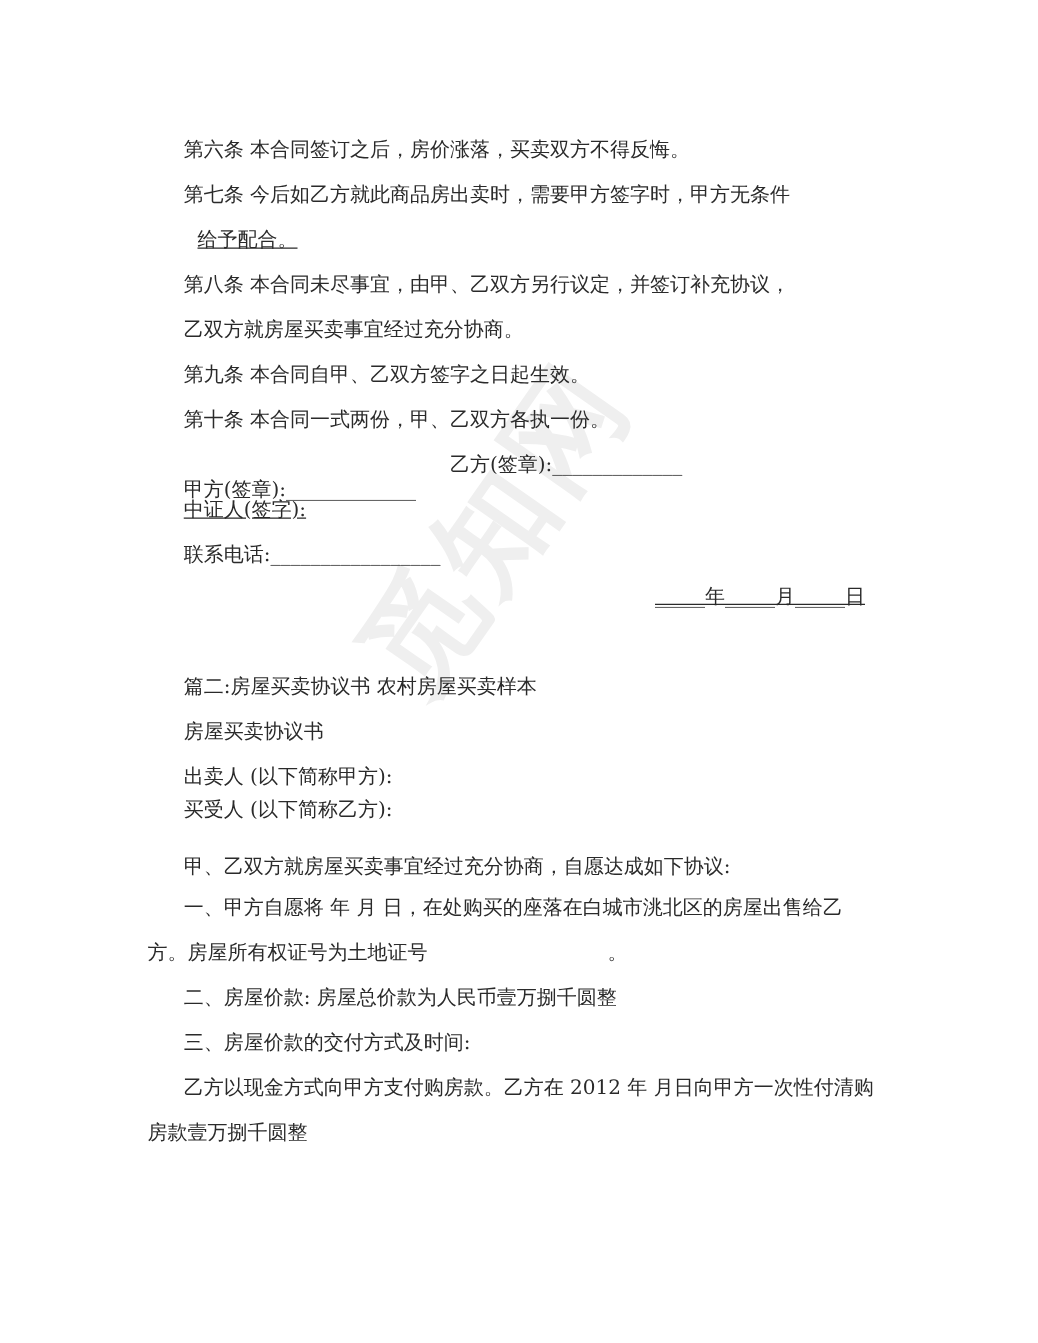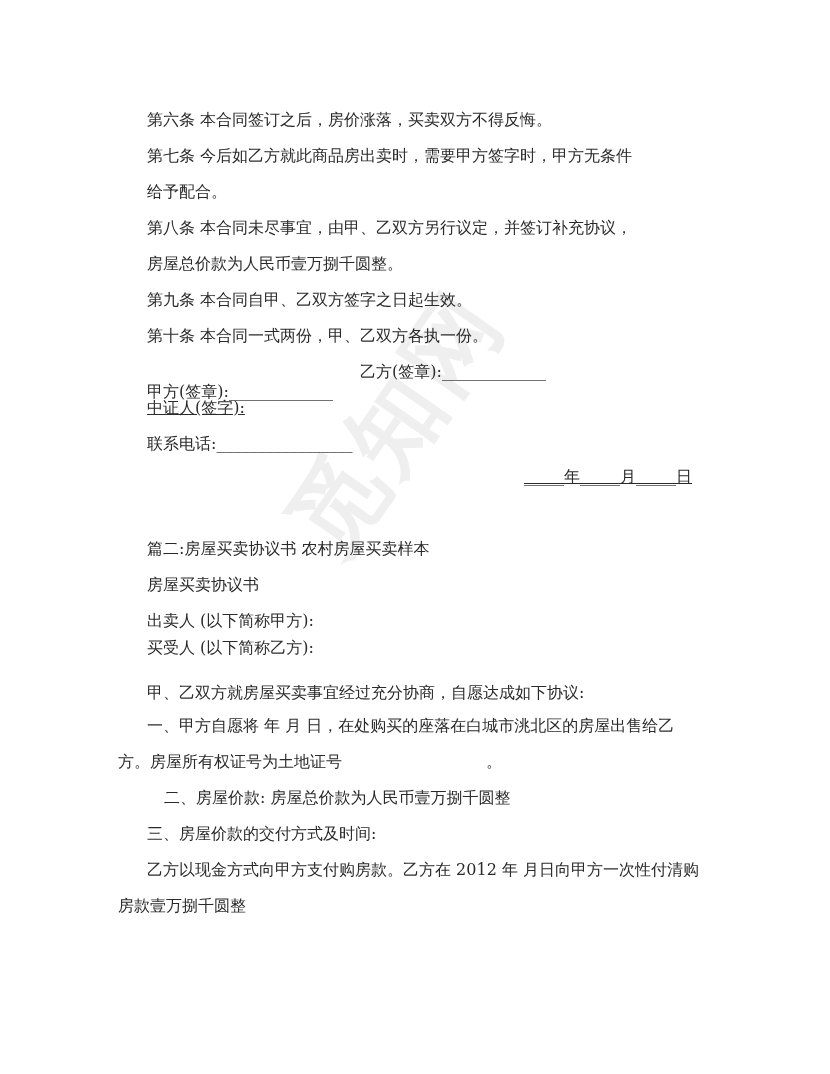--- a/index.html
+++ b/index.html
@@ -24,39 +24,39 @@
 </style>
 </head>
 <body>
 
 <div class="page">
   <div class="watermark">觅知网</div>
 
   <div class="content">
     <div class="line" style="left:147px; top:110px;">第六条 本合同签订之后，房价涨落，买卖双方不得反悔。</div>
     <div class="line" style="left:147px; top:146px;">第七条 今后如乙方就此商品房出卖时，需要甲方签字时，甲方无条件</div>
-    <div class="line" style="left:147px; top:182px;">给予配合。</div>
+    <div class="line" style="left:158px; top:182px;text-decoration:underline;">给予配合。</div>
     <div class="line" style="left:147px; top:218px;">第八条 本合同未尽事宜，由甲、乙双方另行议定，并签订补充协议，</div>
-    <div class="line" style="left:147px; top:254px;">房屋总价款为人民币壹万捌千圆整。</div>
+    <div class="line" style="left:147px; top:254px;">乙双方就房屋买卖事宜经过充分协商。</div>
     <div class="line" style="left:147px; top:290px;">第九条 本合同自甲、乙双方签字之日起生效。</div>
     <div class="line" style="left:147px; top:326px;">第十条 本合同一式两份，甲、乙双方各执一份。</div>
 
     <div class="line" style="left:147px; top:362px;margin-top:20px;">甲方(签章):_____________</div>
     <div class="line" style="left:360px; top:362px;">乙方(签章):_____________</div>
     <div class="line" style="left:147px; top:398px;text-decoration:underline;">中证人(签字):</div>
     <div class="line" style="left:147px; top:434px;">联系电话:_________________</div>
     <div class="line" style="left:524px; top:467px;text-decoration:underline;">_____年_____月_____日</div>
 
     <div class="line" style="left:147px; top:539px;">篇二:房屋买卖协议书 农村房屋买卖样本</div>
     <div class="line" style="left:147px; top:575px;">房屋买卖协议书</div>
     <div class="line" style="left:147px; top:611px;">出卖人 (以下简称甲方):</div>
     <div class="line" style="left:147px; top:638px;">买受人 (以下简称乙方):</div>
     <div class="line" style="left:147px; top:683px;">甲、乙双方就房屋买卖事宜经过充分协商，自愿达成如下协议:</div>
 
     <div class="line" style="left:147px; top:716px;">一、甲方自愿将 年 月 日，在处购买的座落在白城市洮北区的房屋出售给乙</div>
     <div class="line" style="left:118px; top:752px;">方。房屋所有权证号为土地证号</div>
     <div class="line" style="left:486px; top:752px;">。</div>
-    <div class="line" style="left:164px; top:788px;text-align:center;">二、房屋价款: 房屋总价款为人民币壹万捌千圆整</div>
+    <div class="line" style="left:147px; top:788px;text-align:center;">二、房屋价款: 房屋总价款为人民币壹万捌千圆整</div>
     <div class="line" style="left:147px; top:824px;">三、房屋价款的交付方式及时间:</div>
     <div class="line" style="left:147px; top:860px;">乙方以现金方式向甲方支付购房款。乙方在 2012 年 月日向甲方一次性付清购</div>
     <div class="line" style="left:118px; top:896px;">房款壹万捌千圆整</div>
   </div>
 </div>
 
 </body></html>

